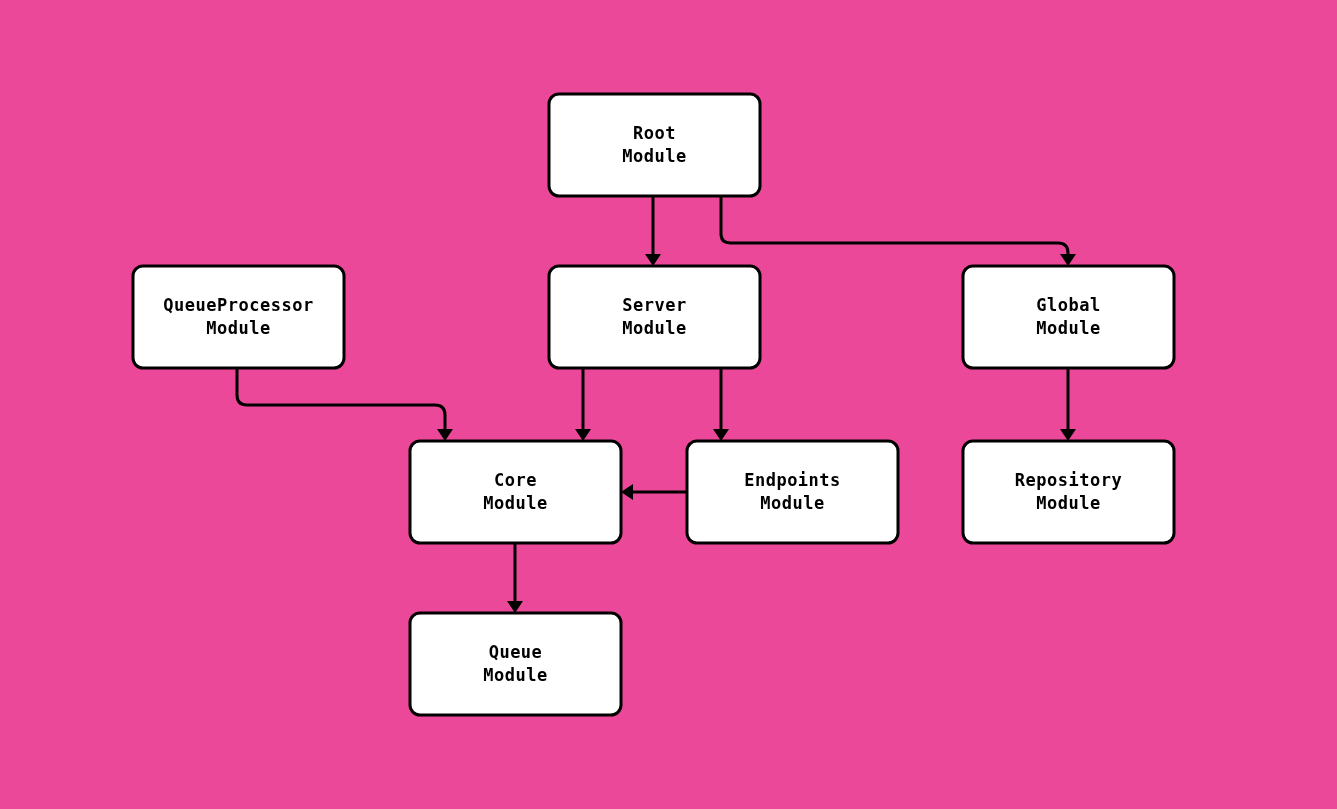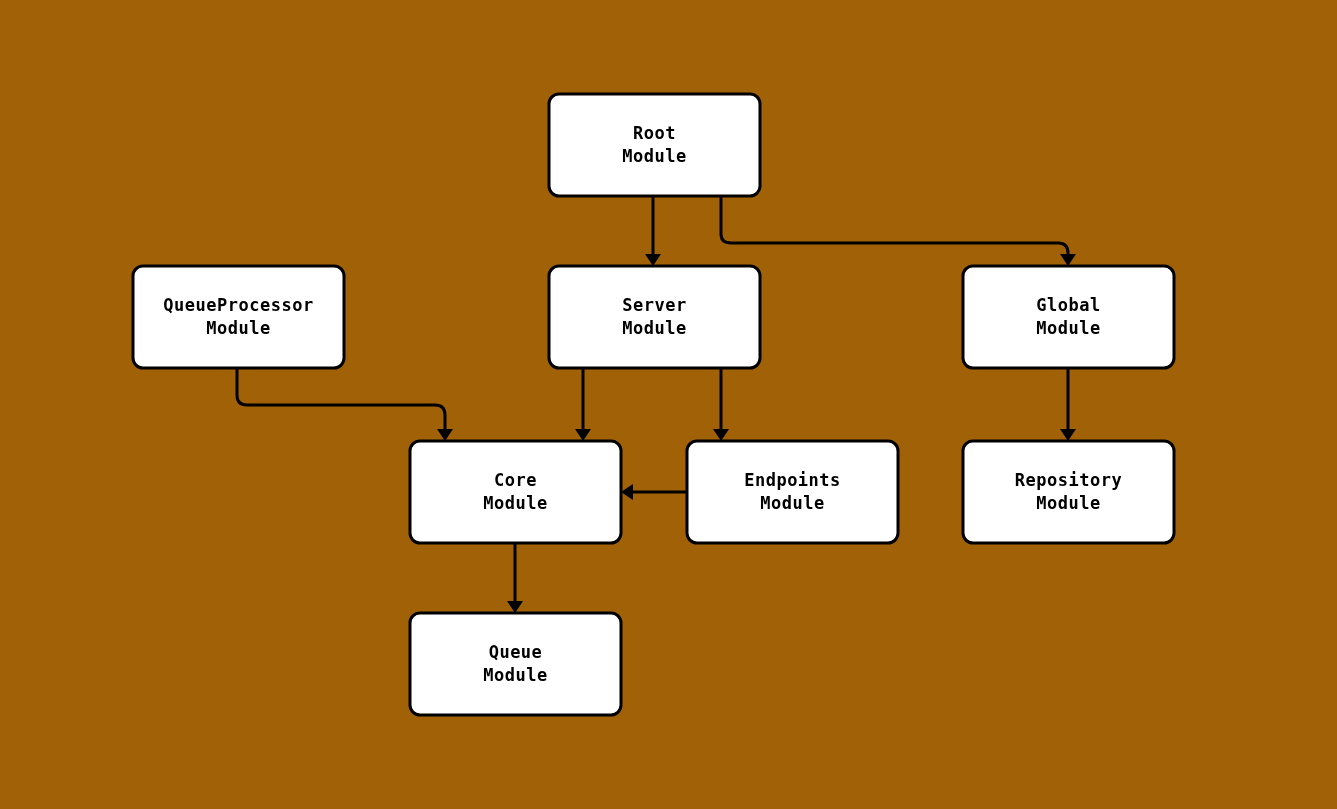--- a/index.html
+++ b/index.html
@@ -11,21 +11,21 @@
   body {
     width: 1337px;
     height: 809px;
     overflow: hidden;
     font-family: "DejaVu Sans Mono", "Liberation Mono", monospace;
   }
   #diagram-root {
     position: relative;
     width: 1337px;
     height: 809px;
-    background: #a16207;
+    background: #ec4899;
   }
   svg#diagram-svg {
     display: block;
     width: 1337px;
     height: 809px;
   }
   .node-box {
     fill: #ffffff;
     stroke: #000000;
     stroke-width: 3;

